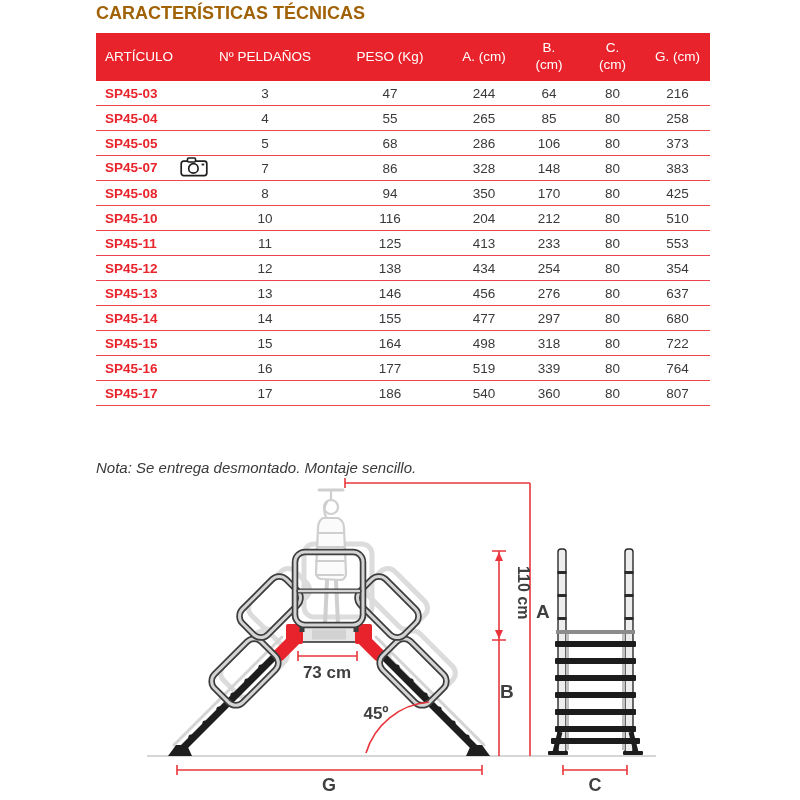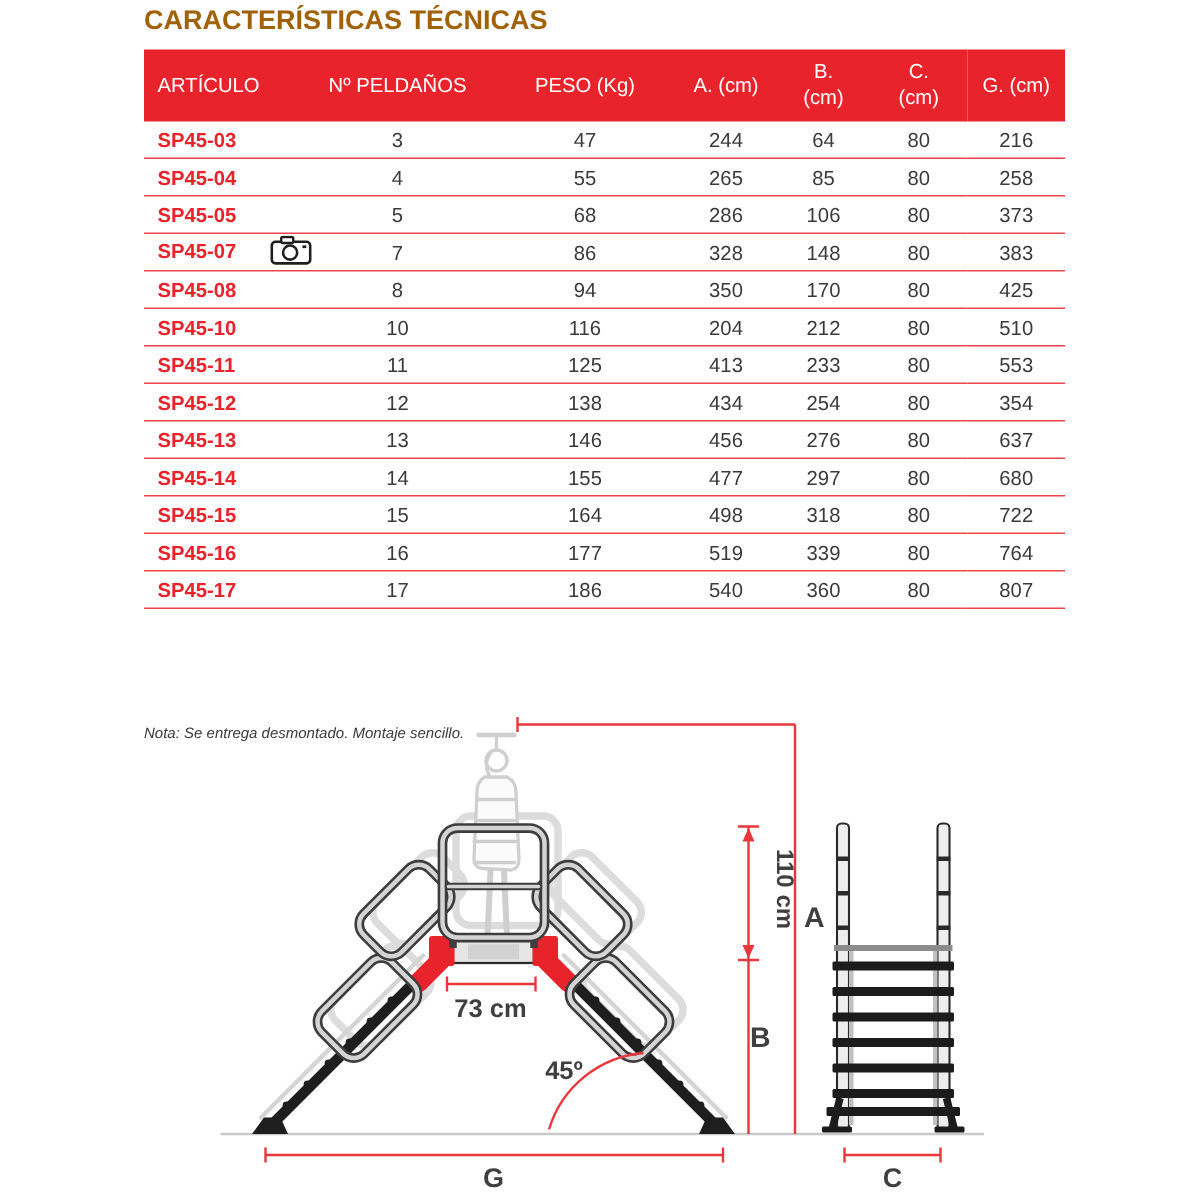--- a/index.html
+++ b/index.html
@@ -16,21 +16,21 @@
         font-family:"Liberation Sans",sans-serif;color:var(--txt);}
   .title{position:absolute;left:96px;top:3px;font-size:18px;font-weight:700;color:#a16207;}
   table.specs{position:absolute;left:96px;top:33px;width:614px;border-collapse:collapse;table-layout:fixed;}
   table.specs thead tr{background:var(--red);color:#fff;height:48px;}
   table.specs th{font-weight:400;font-size:13.5px;text-align:center;line-height:1.25;padding:0;}
   table.specs th:first-child{text-align:left;padding-left:9px;}
   table.specs td{height:24px;border-bottom:1px solid rgba(233,35,43,.85);
                  font-size:13.5px;color:var(--txt);text-align:center;padding:0;vertical-align:middle;}
   table.specs td.art{color:var(--red);font-weight:700;text-align:left;padding-left:9px;white-space:nowrap;}
   .cam{display:inline-block;vertical-align:middle;margin-left:22px;margin-top:-3px;}
-  .note{position:absolute;left:96px;top:484px;font-size:10px;font-style:italic;color:var(--txt);}
+  .note{position:absolute;left:96px;top:459px;font-size:15px;font-style:italic;color:var(--txt);}
   svg.diagram{position:absolute;left:0;top:478px;}
   
   .tb-d{fill:none;stroke:var(--dark);stroke-width:6.5;stroke-linejoin:round;stroke-linecap:round;}
   .tb-l{fill:none;stroke:var(--tube);stroke-width:3;stroke-linejoin:round;stroke-linecap:round;}
   .tb-g{fill:none;stroke:var(--ghost);stroke-width:5;stroke-linejoin:round;stroke-linecap:round;}
   .dim{stroke:var(--dimred);stroke-width:1.6;fill:none;}
   .dimfill{fill:var(--dimred);stroke:none;}
   .lab{font-family:"Liberation Sans",sans-serif;font-weight:700;fill:#3f3f3f;}
   .ghostline{stroke:#cfcfcf;fill:none;stroke-width:2.2;stroke-linecap:round;}
 </style>

